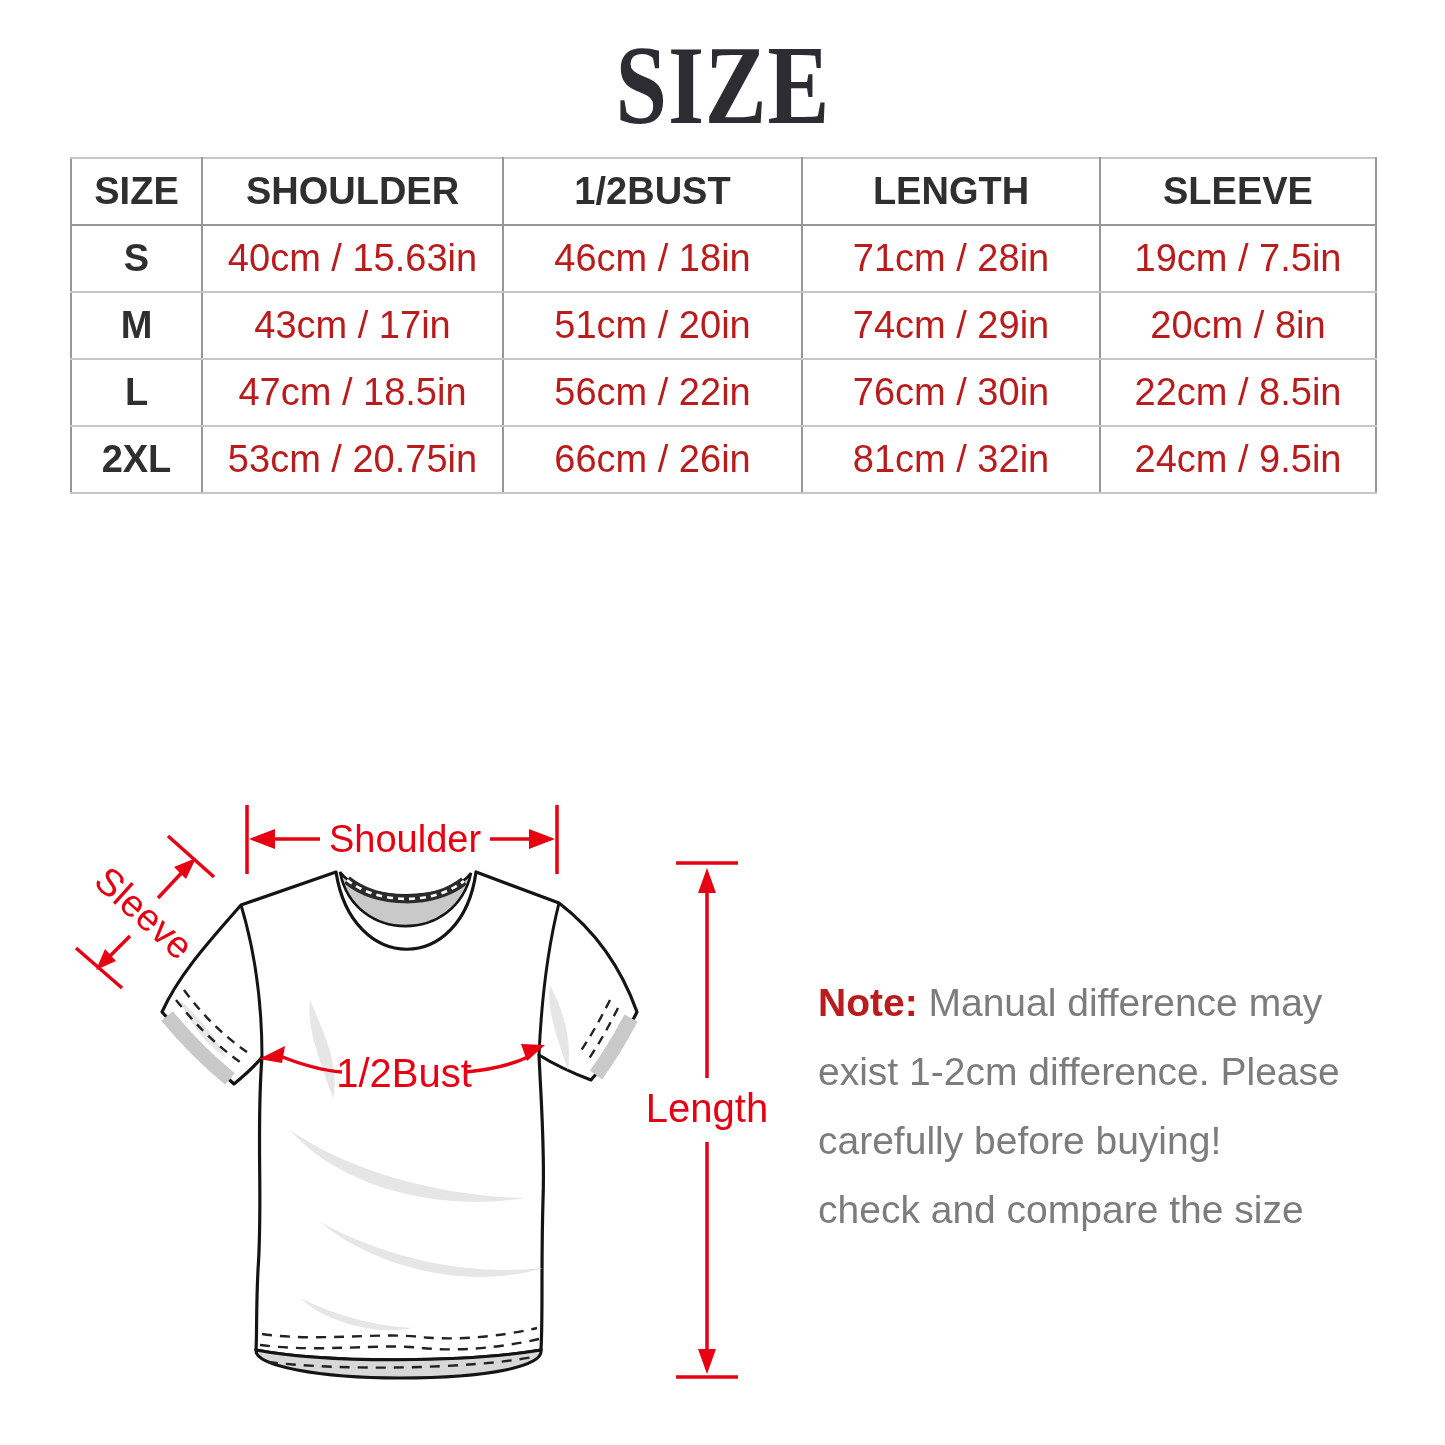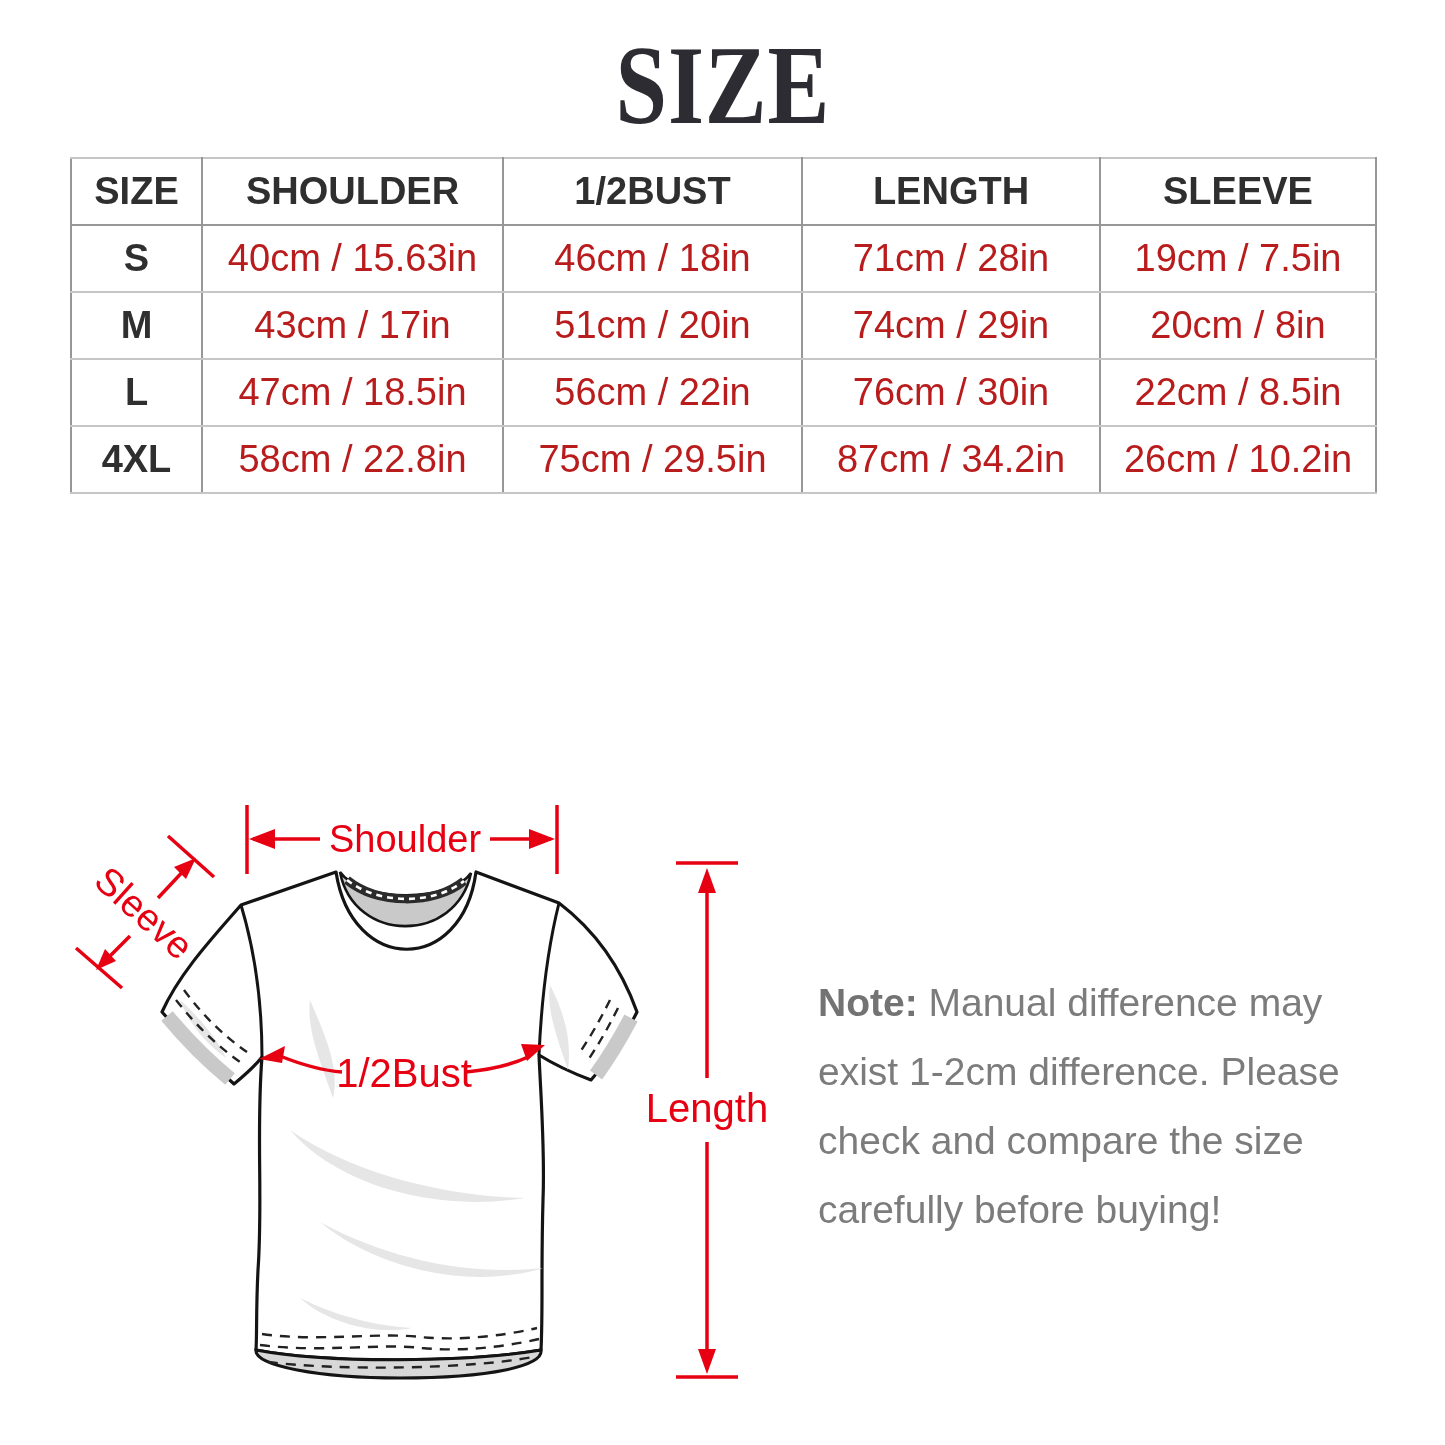--- a/index.html
+++ b/index.html
@@ -39,21 +39,21 @@
   
   .diagram-svg{position:absolute;left:40px;top:780px;}
   .red-label{
     font-family:"Liberation Sans",sans-serif;fill:#e60012;
   }
   
   .note-block{
     position:absolute;left:818px;top:968px;width:520px;
     font-size:39px;line-height:69px;color:#7c7c7c;
   }
-  .note-block strong{color:#737373;font-weight:bold;}
+  .note-block strong{color:#b91c1c;font-weight:bold;}
   .note-line{white-space:nowrap;}
 </style>
 </head>
 <body>
 
 <div class="page-title">
   <span>SIZE</span>
 </div>
 
 <div class="size-table-wrap">
@@ -90,25 +90,25 @@
           <td>20cm / 8in</td>
         </tr>
         <tr>
           <td class="size-col">L</td>
           <td>47cm / 18.5in</td>
           <td>56cm / 22in</td>
           <td>76cm / 30in</td>
           <td>22cm / 8.5in</td>
         </tr>
         <tr>
-          <td class="size-col">4XL</td>
-          <td>58cm / 22.8in</td>
-          <td>75cm / 29.5in</td>
-          <td>87cm / 34.2in</td>
-          <td>26cm / 10.2in</td>
+          <td class="size-col">2XL</td>
+          <td>53cm / 20.75in</td>
+          <td>66cm / 26in</td>
+          <td>81cm / 32in</td>
+          <td>24cm / 9.5in</td>
         </tr>
       </tbody>
   </table>
 </div>
 
 <svg class="diagram-svg" width="740" height="650" viewBox="40 780 740 650" xmlns="http://www.w3.org/2000/svg">
 
   <g>
     <path d="M336,872 L241,905
          C215,935 180,972 162,1012
@@ -197,15 +197,15 @@
       <polygon points="707,1374 698,1349 716,1349" stroke="none"></polygon>
       <line x1="676" y1="1377" x2="738" y2="1377"></line>
       <text class="red-label" x="707" y="1122" font-size="40" text-anchor="middle" stroke="none">Length</text>
     </g>
   </g>
 </svg>
 
 <div class="note-block">
   <div class="note-line"><strong>Note:</strong><span> Manual difference may</span></div>
   <div class="note-line">exist 1-2cm difference. Please</div>
+  <div class="note-line">carefully before buying!</div>
   <div class="note-line">check and compare the size</div>
-  <div class="note-line">carefully before buying!</div>
 </div>
 
 </body></html>

